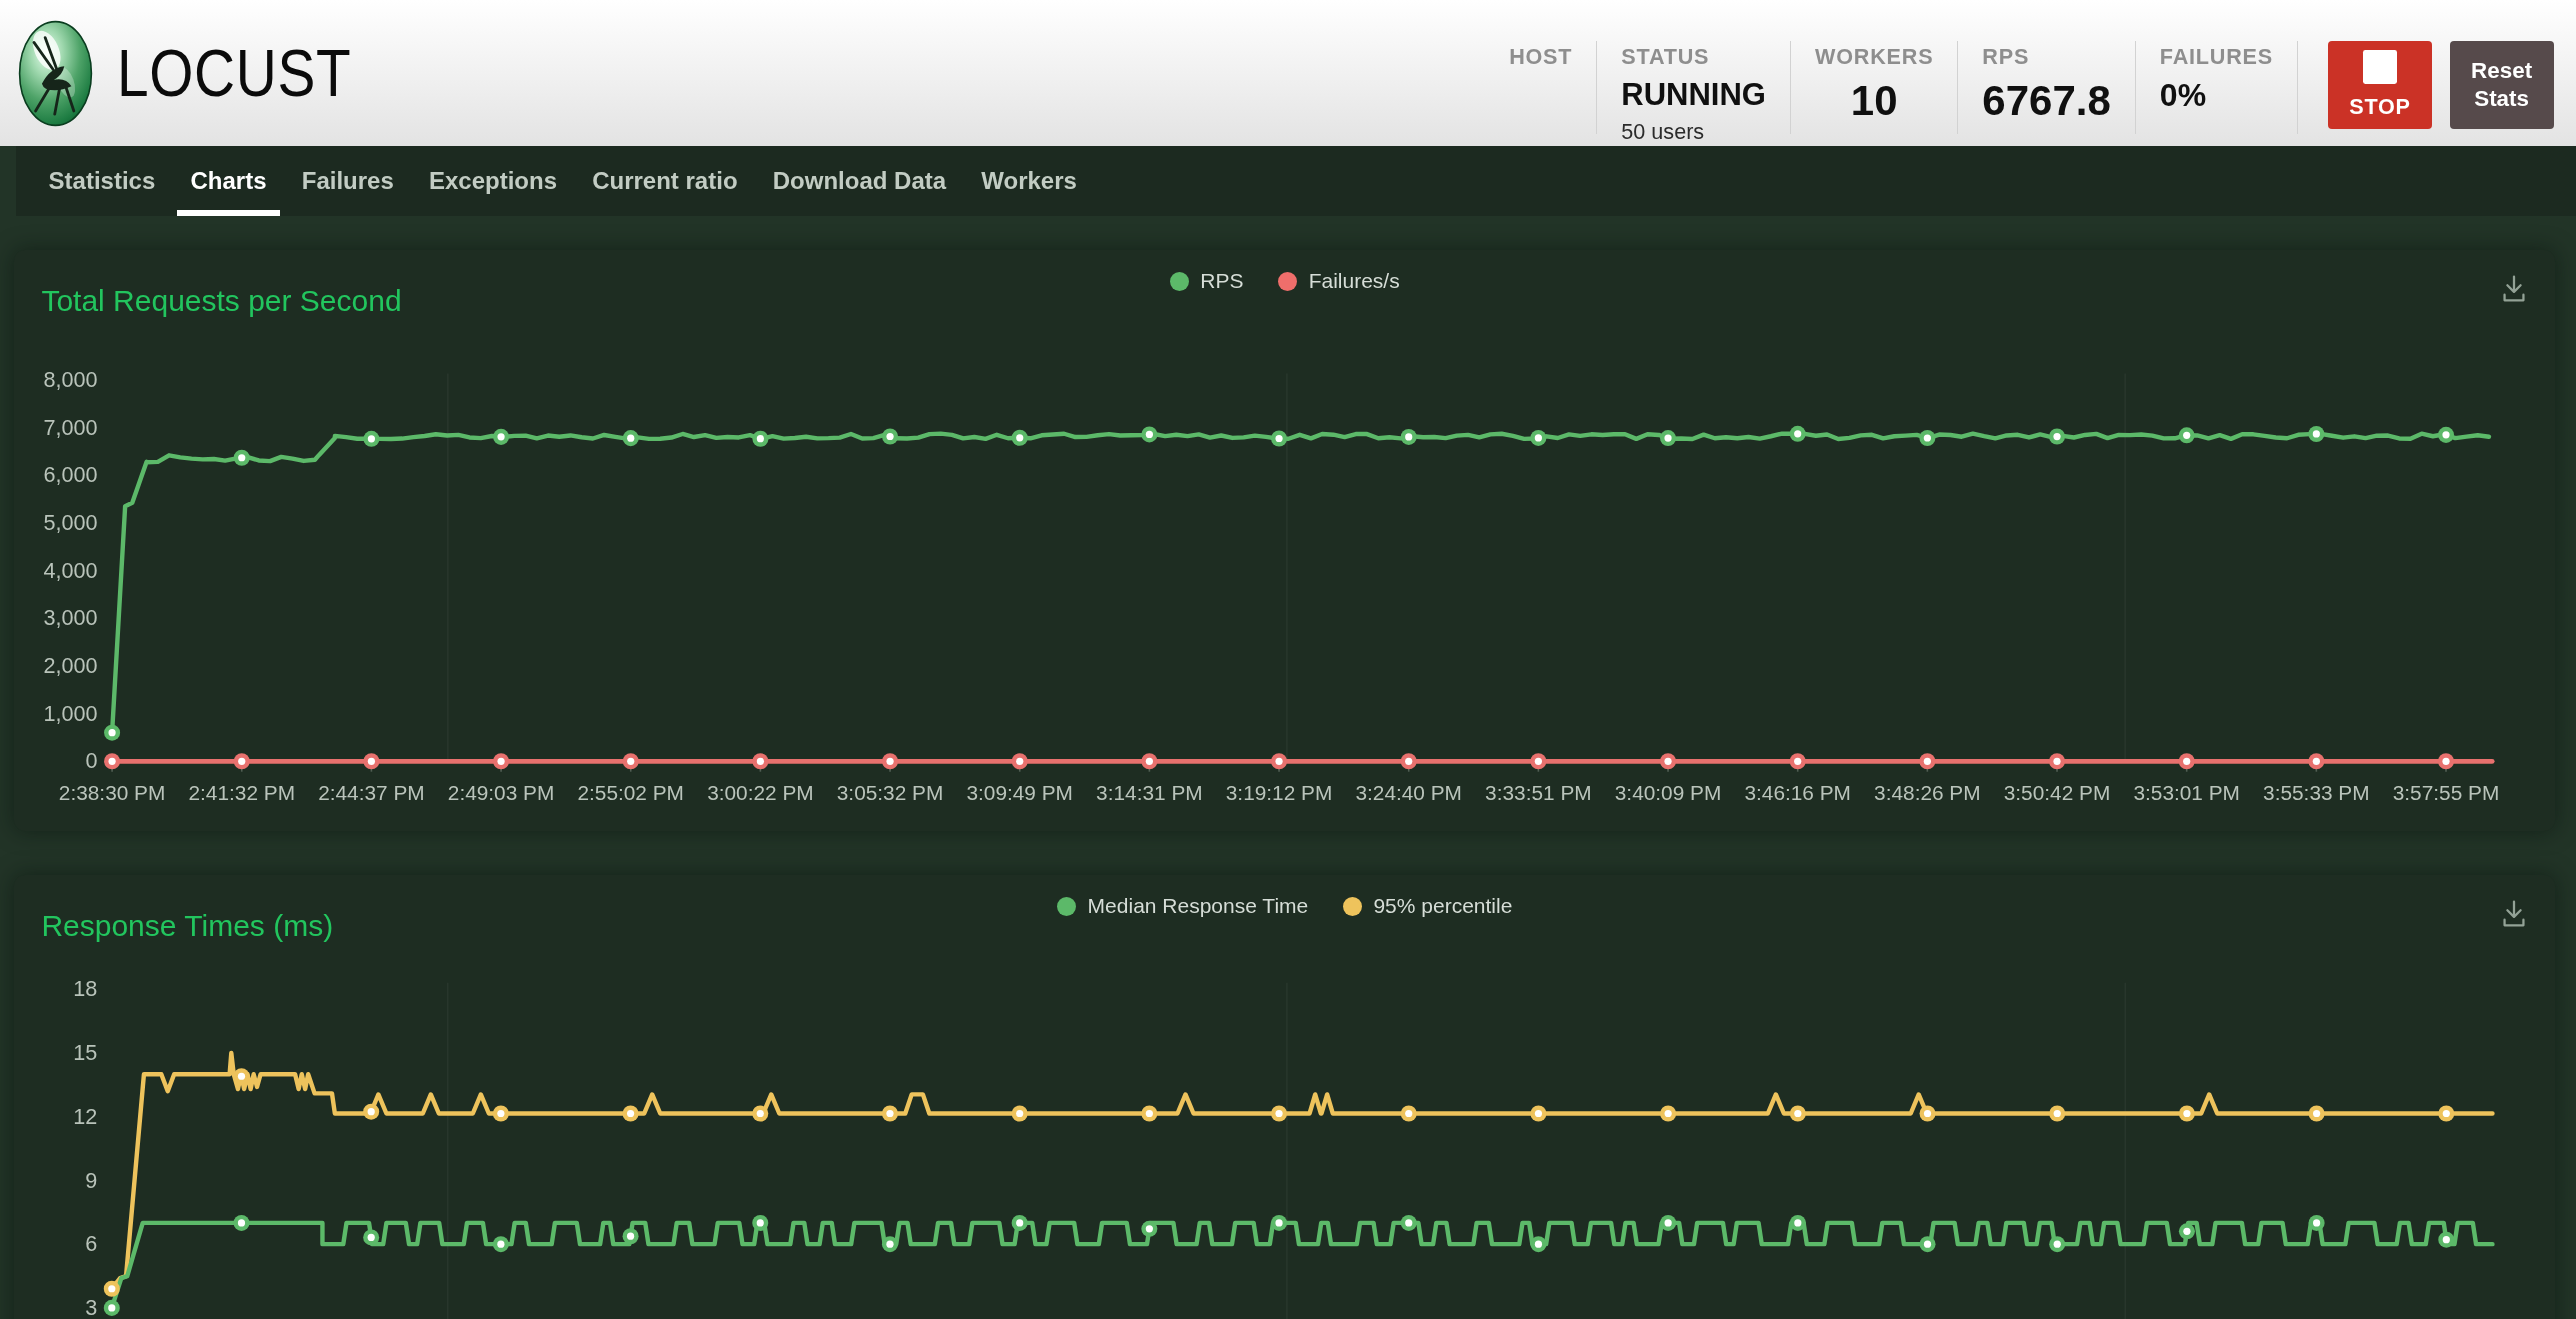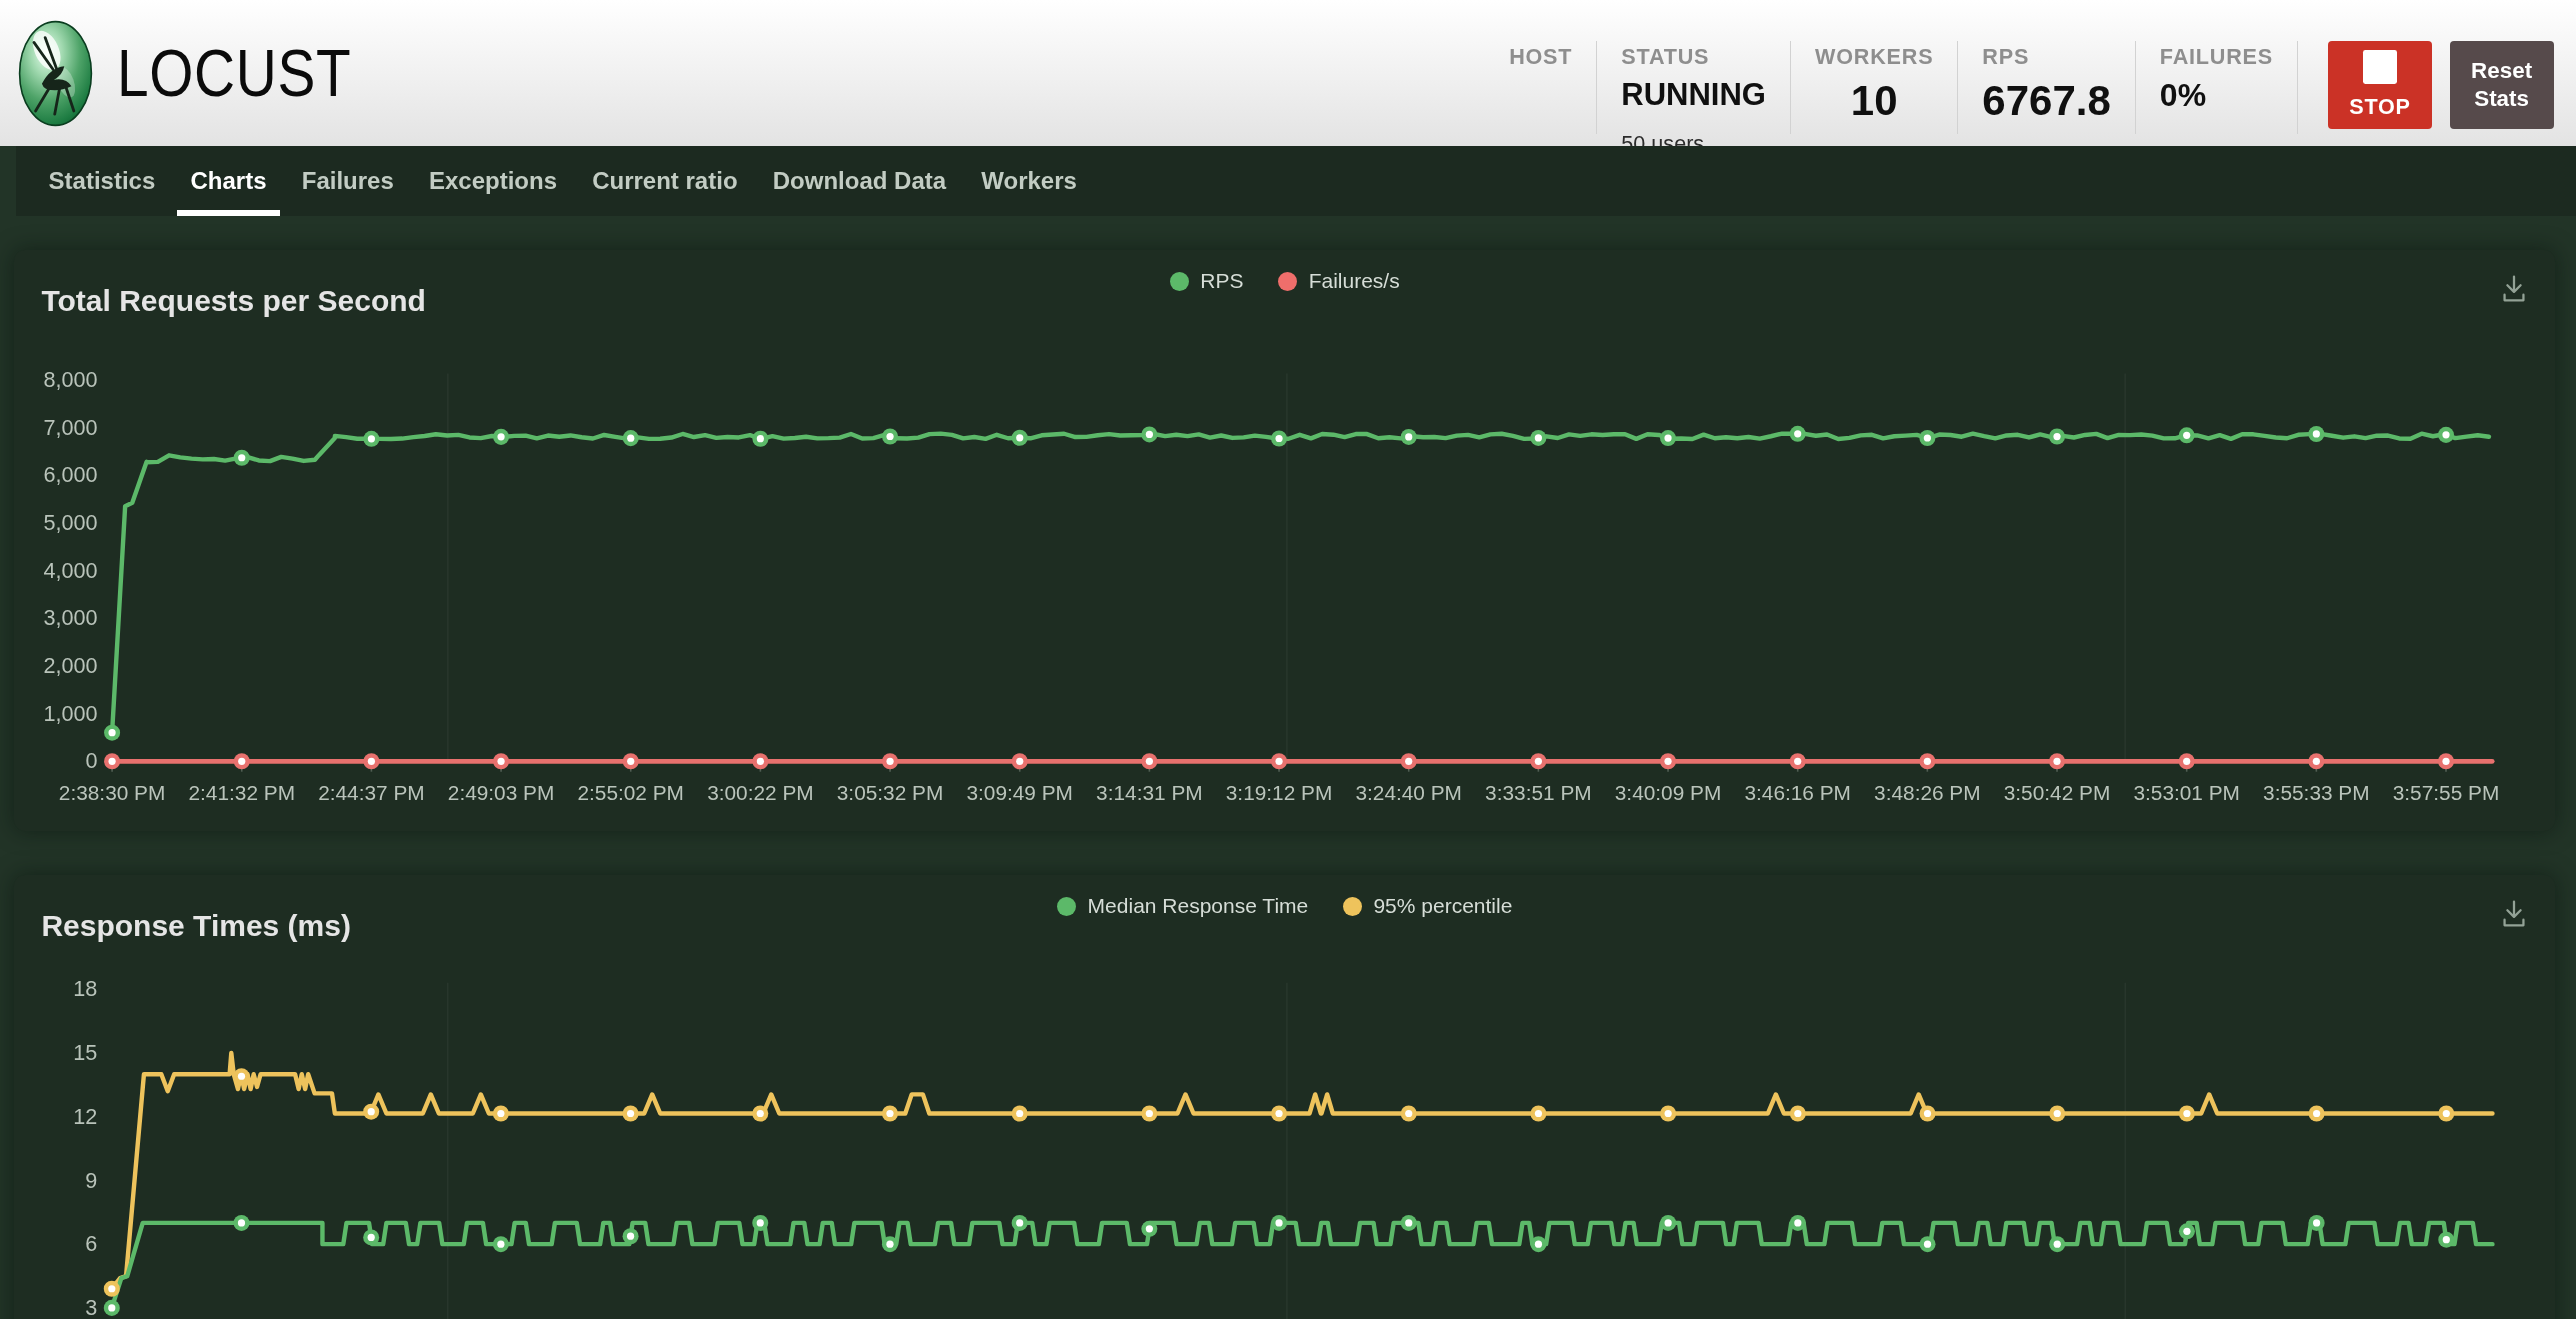--- a/index.html
+++ b/index.html
@@ -23,21 +23,21 @@
     transform:scaleX(.86);transform-origin:left center;white-space:nowrap;
   }
   .hstats{display:flex;align-items:flex-start;padding-top:29px;}
   .stat{
     padding:3.2px 24px 0 24px;border-right:1.6px solid #d2d2d2;height:93px;box-sizing:border-box;
   }
   .stat .slabel{font-size:21.6px;font-weight:700;color:#8e8e8e;letter-spacing:0.8px;margin-bottom:6.4px;}
   .stat .big{font-size:31px;font-weight:700;color:#101010;}
   .stat .huge{font-size:42px;font-weight:700;color:#101010;margin-top:1.6px;}
   .stat .mid{font-size:32px;font-weight:700;color:#101010;margin-top:3.2px;}
-  .stat .sub{font-size:21.6px;color:#2b2b2b;margin-top:18px;}
+  .stat .sub{font-size:21.6px;color:#2b2b2b;margin-top:6px;}
   .stat .link{font-size:21.6px;color:#3f9fd8;margin-top:6.4px;cursor:pointer;}
   .stat.center{text-align:center;}
   .hbuttons{display:flex;gap:17.6px;margin-left:30px;}
   .btn{
     width:104px;height:88px;border-radius:4px;border:none;cursor:pointer;
     display:flex;flex-direction:column;align-items:center;justify-content:center;
     color:#fff;font-family:inherit;
   }
   .btn-stop{background:#cb3226;}
   .btn-stop .sq{width:34px;height:34px;background:#fff;border-radius:2.4px;margin-bottom:9.6px;}
@@ -58,21 +58,21 @@
   }
   
   .panel{
     position:absolute;left:14.4px;width:2541px;background:#1e2d22;border-radius:11.2px;
     box-shadow:0 0 21px rgba(8,18,12,.55);
   }
   #panel1{top:250px;height:581px;}
   #panel2{top:875px;height:481px;}
   .panel h2{
     position:absolute;left:27px;top:34px;margin:0;z-index:3;
-    font-size:30px;font-weight:700;color:#e5e5e5;
+    font-size:30px;font-weight:400;color:#22c55e;
   }
   .legend{
     position:absolute;top:19px;left:0;right:0;z-index:3;
     display:flex;justify-content:center;align-items:center;gap:35px;
   }
   .legend-item{display:flex;align-items:center;gap:11.2px;cursor:pointer;}
   .legend-item .dot{width:19px;height:19px;border-radius:50%;display:inline-block;}
   .legend-item .ltext{font-size:21px;color:#d6ddd7;}
   .dl{
     position:absolute;right:24px;top:22.4px;width:34px;height:34px;z-index:3;

